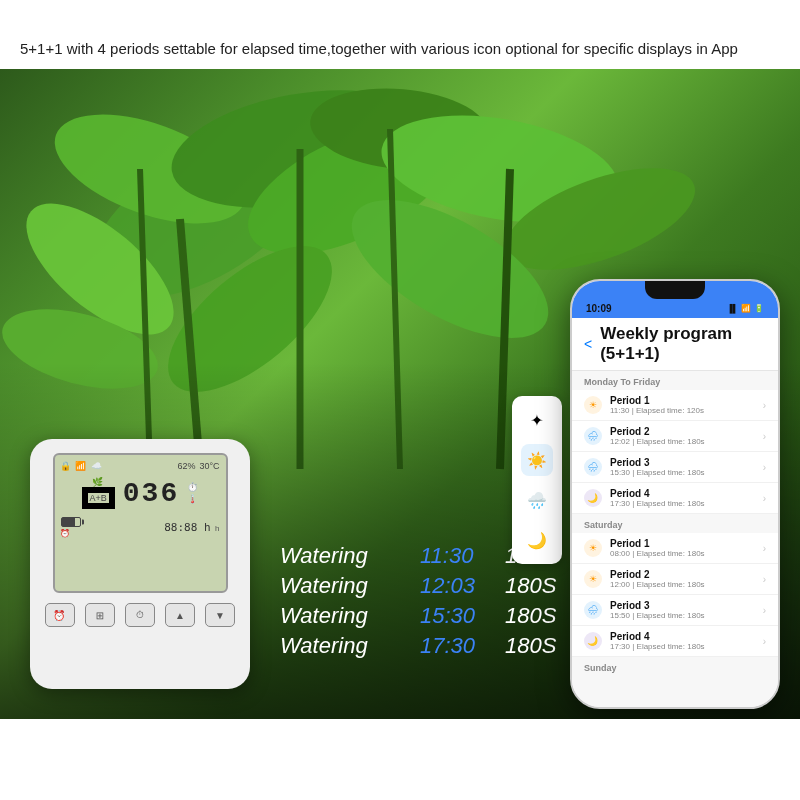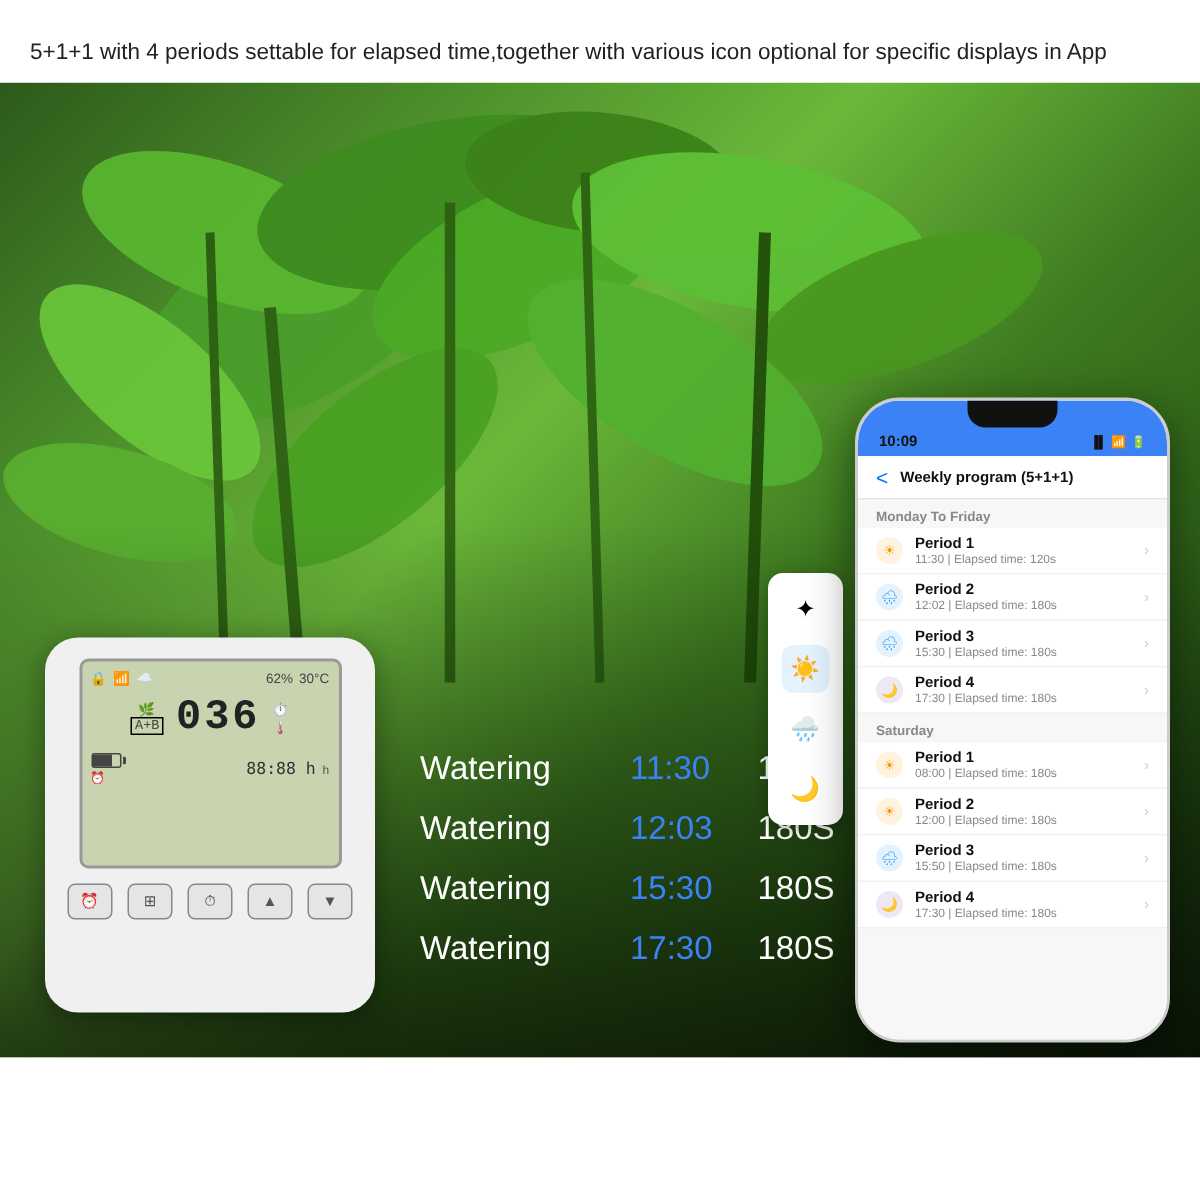--- a/index.html
+++ b/index.html
@@ -19,21 +19,21 @@
     .header-title {
       font-size: 36px;
       font-weight: 900;
       color: #111;
       line-height: 1.1;
     }
 
     .header-subtitle {
       font-size: 15px;
       color: #222;
-      margin-top: 6px;
+      margin-top: 20px;
       line-height: 1.4;
     }
 
     .main-image-area {
       position: relative;
       width: 800px;
       height: 650px;
       overflow: hidden;
     }
 
@@ -178,21 +178,22 @@
       color: #555;
     }
 
     
     .schedule-info {
       position: absolute;
       bottom: 60px;
       left: 280px;
       display: flex;
       flex-direction: column;
-      gap: 14px;
+      gap: 4px;
+      font-style: italic;
     }
 
     .schedule-row {
       display: flex;
       gap: 30px;
       align-items: center;
     }
 
     .schedule-label {
       font-size: 22px;
@@ -278,21 +279,21 @@
       border-bottom: 1px solid #e5e5e5;
     }
 
     .phone-back-icon {
       font-size: 14px;
       color: #007AFF;
       margin-right: 8px;
     }
 
     .phone-title {
-      font-size: 10px;
+      font-size: 17px;
       font-weight: 600;
       color: #111;
     }
 
     .phone-content {
       flex: 1;
       overflow: hidden;
       padding: 0;
     }
 
@@ -422,21 +423,21 @@
         </div>
         <div class="screen-icons-top">
           <span class="screen-icon">62%</span>
           <span class="screen-icon">30°C</span>
         </div>
       </div>
 
       <div class="screen-main">
         <div style="display:flex;flex-direction:column;align-items:center">
           <span style="font-size:9px;color:#444;">🌿</span>
-          <span style="font-size:9px;color:#444;border:1px solid #000000;padding:0 2px;font-family:Liberation Mono, monospace;">A+B</span>
+          <span style="font-size:9px;color:#444;border:6px solid #000000;padding:0 2px;">A+B</span>
         </div>
         <div class="screen-big-number">036</div>
         <div style="display:flex;flex-direction:column;gap:2px">
           <span style="font-size:9px;color:#444;">⏱️</span>
           <span style="font-size:9px;color:#444;">🌡️</span>
         </div>
       </div>
 
       <div class="screen-bottom-row">
         <div class="screen-bottom-left">
@@ -594,18 +595,19 @@
 
         <div class="period-item">
           <div class="period-icon moon">🌙</div>
           <div class="period-info">
             <div class="period-name">Period 4</div>
             <div class="period-detail">17:30 | Elapsed time: 180s</div>
           </div>
           <span class="period-arrow">›</span>
         </div>
 
+        <div class="day-label">Sunday</div>
 
       </div>
     </div>
   </div>
 
 </div>
 
 </body></html>

